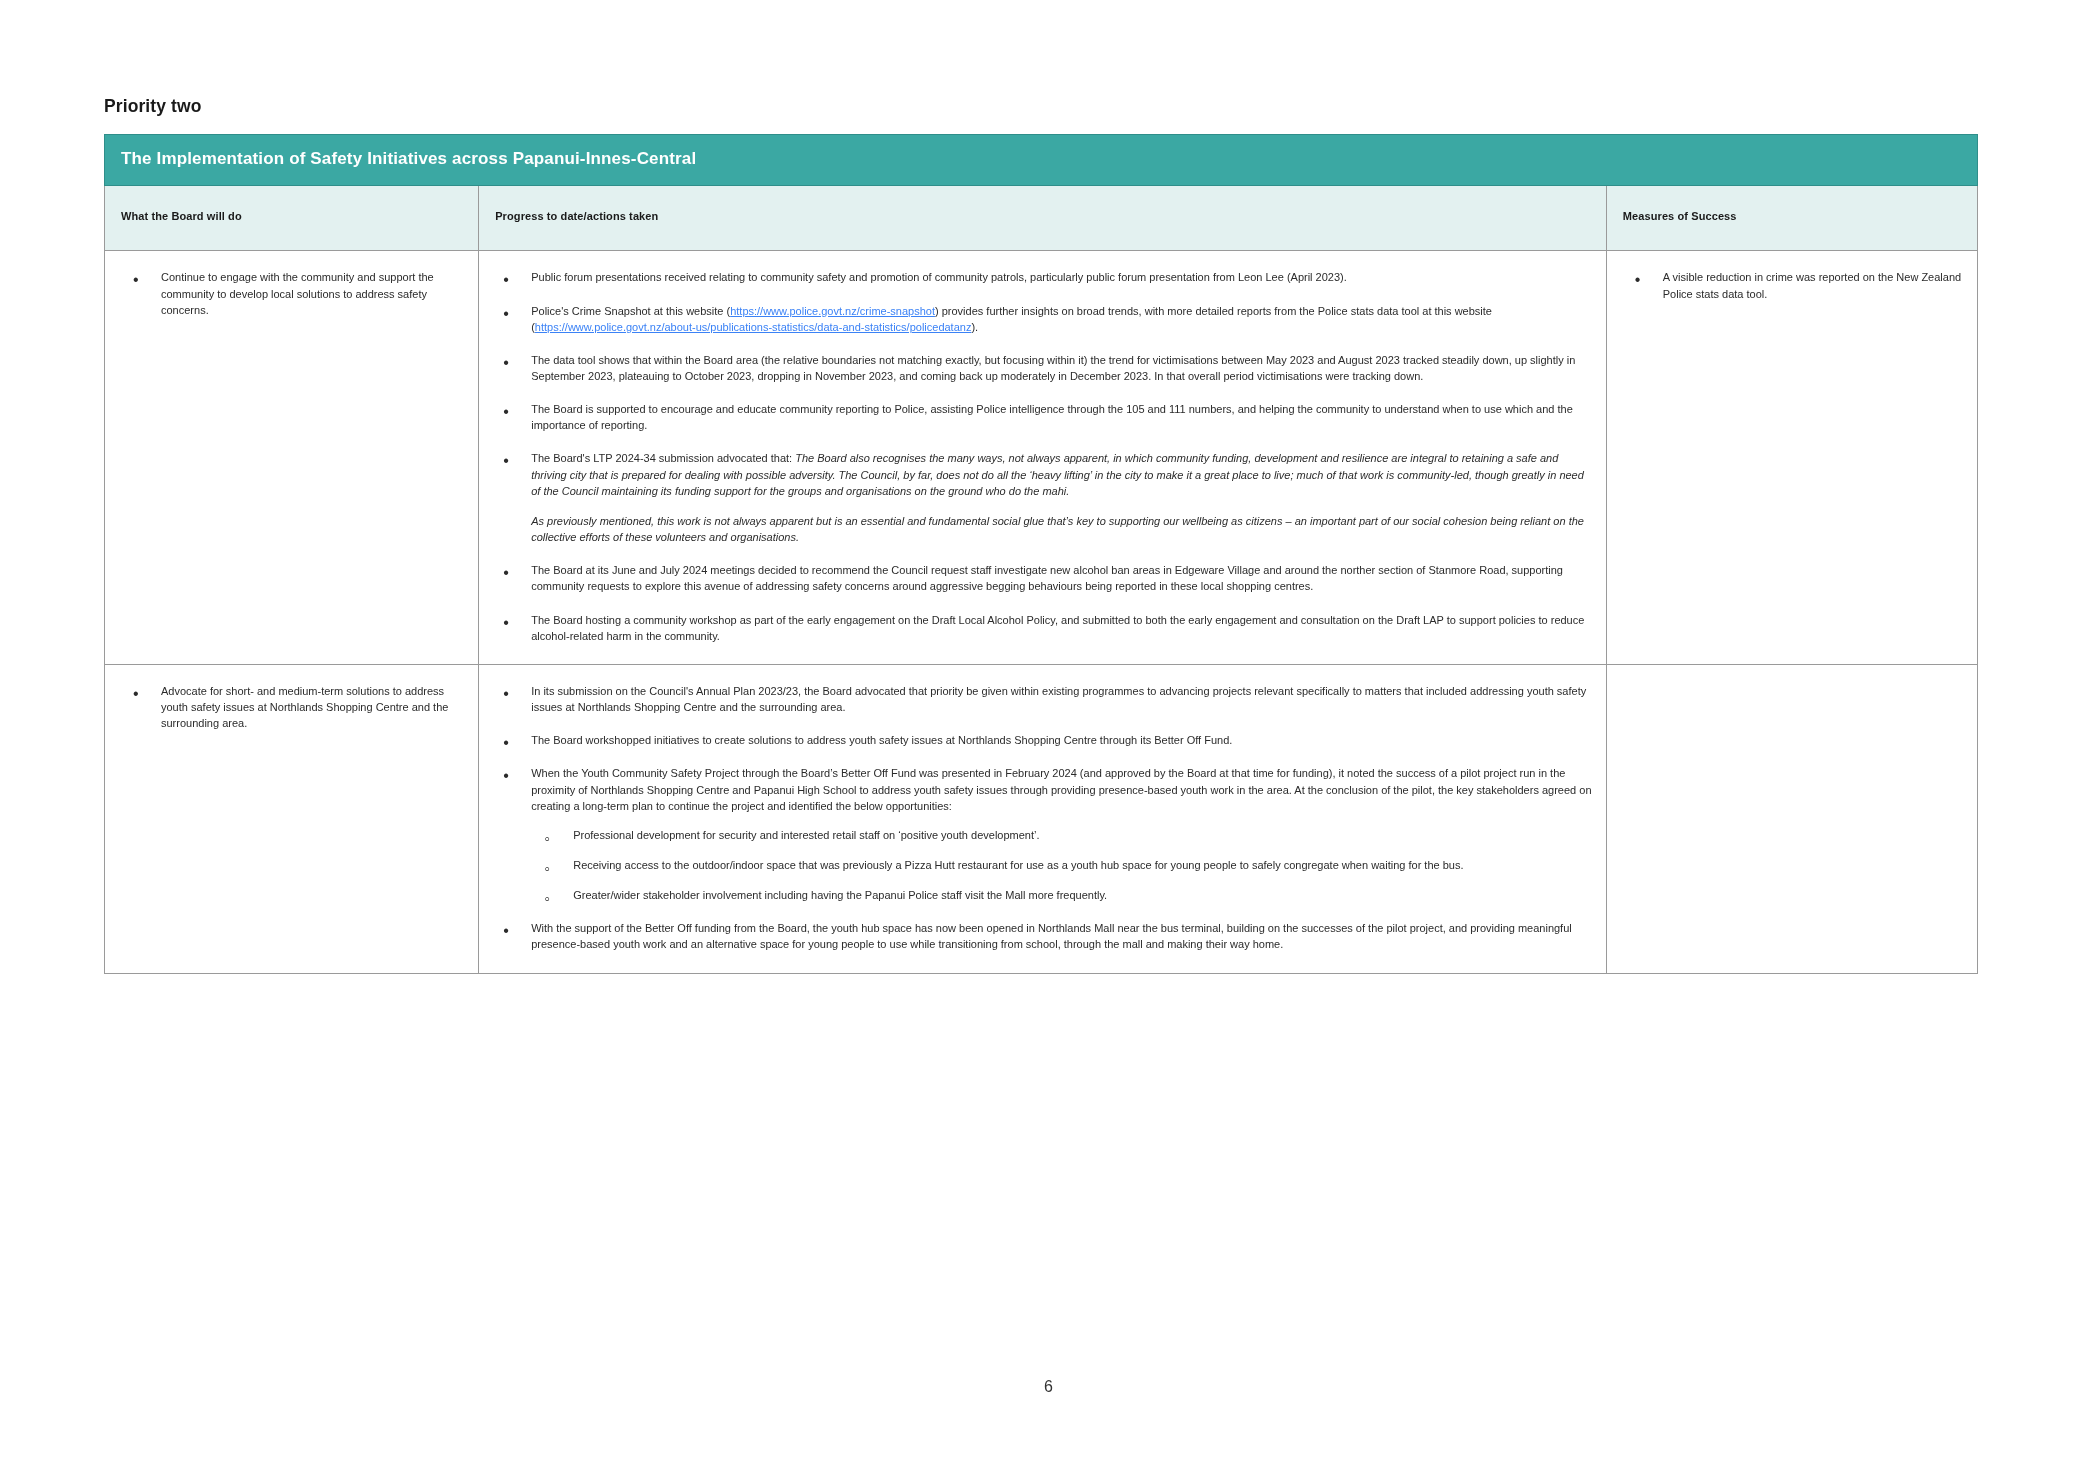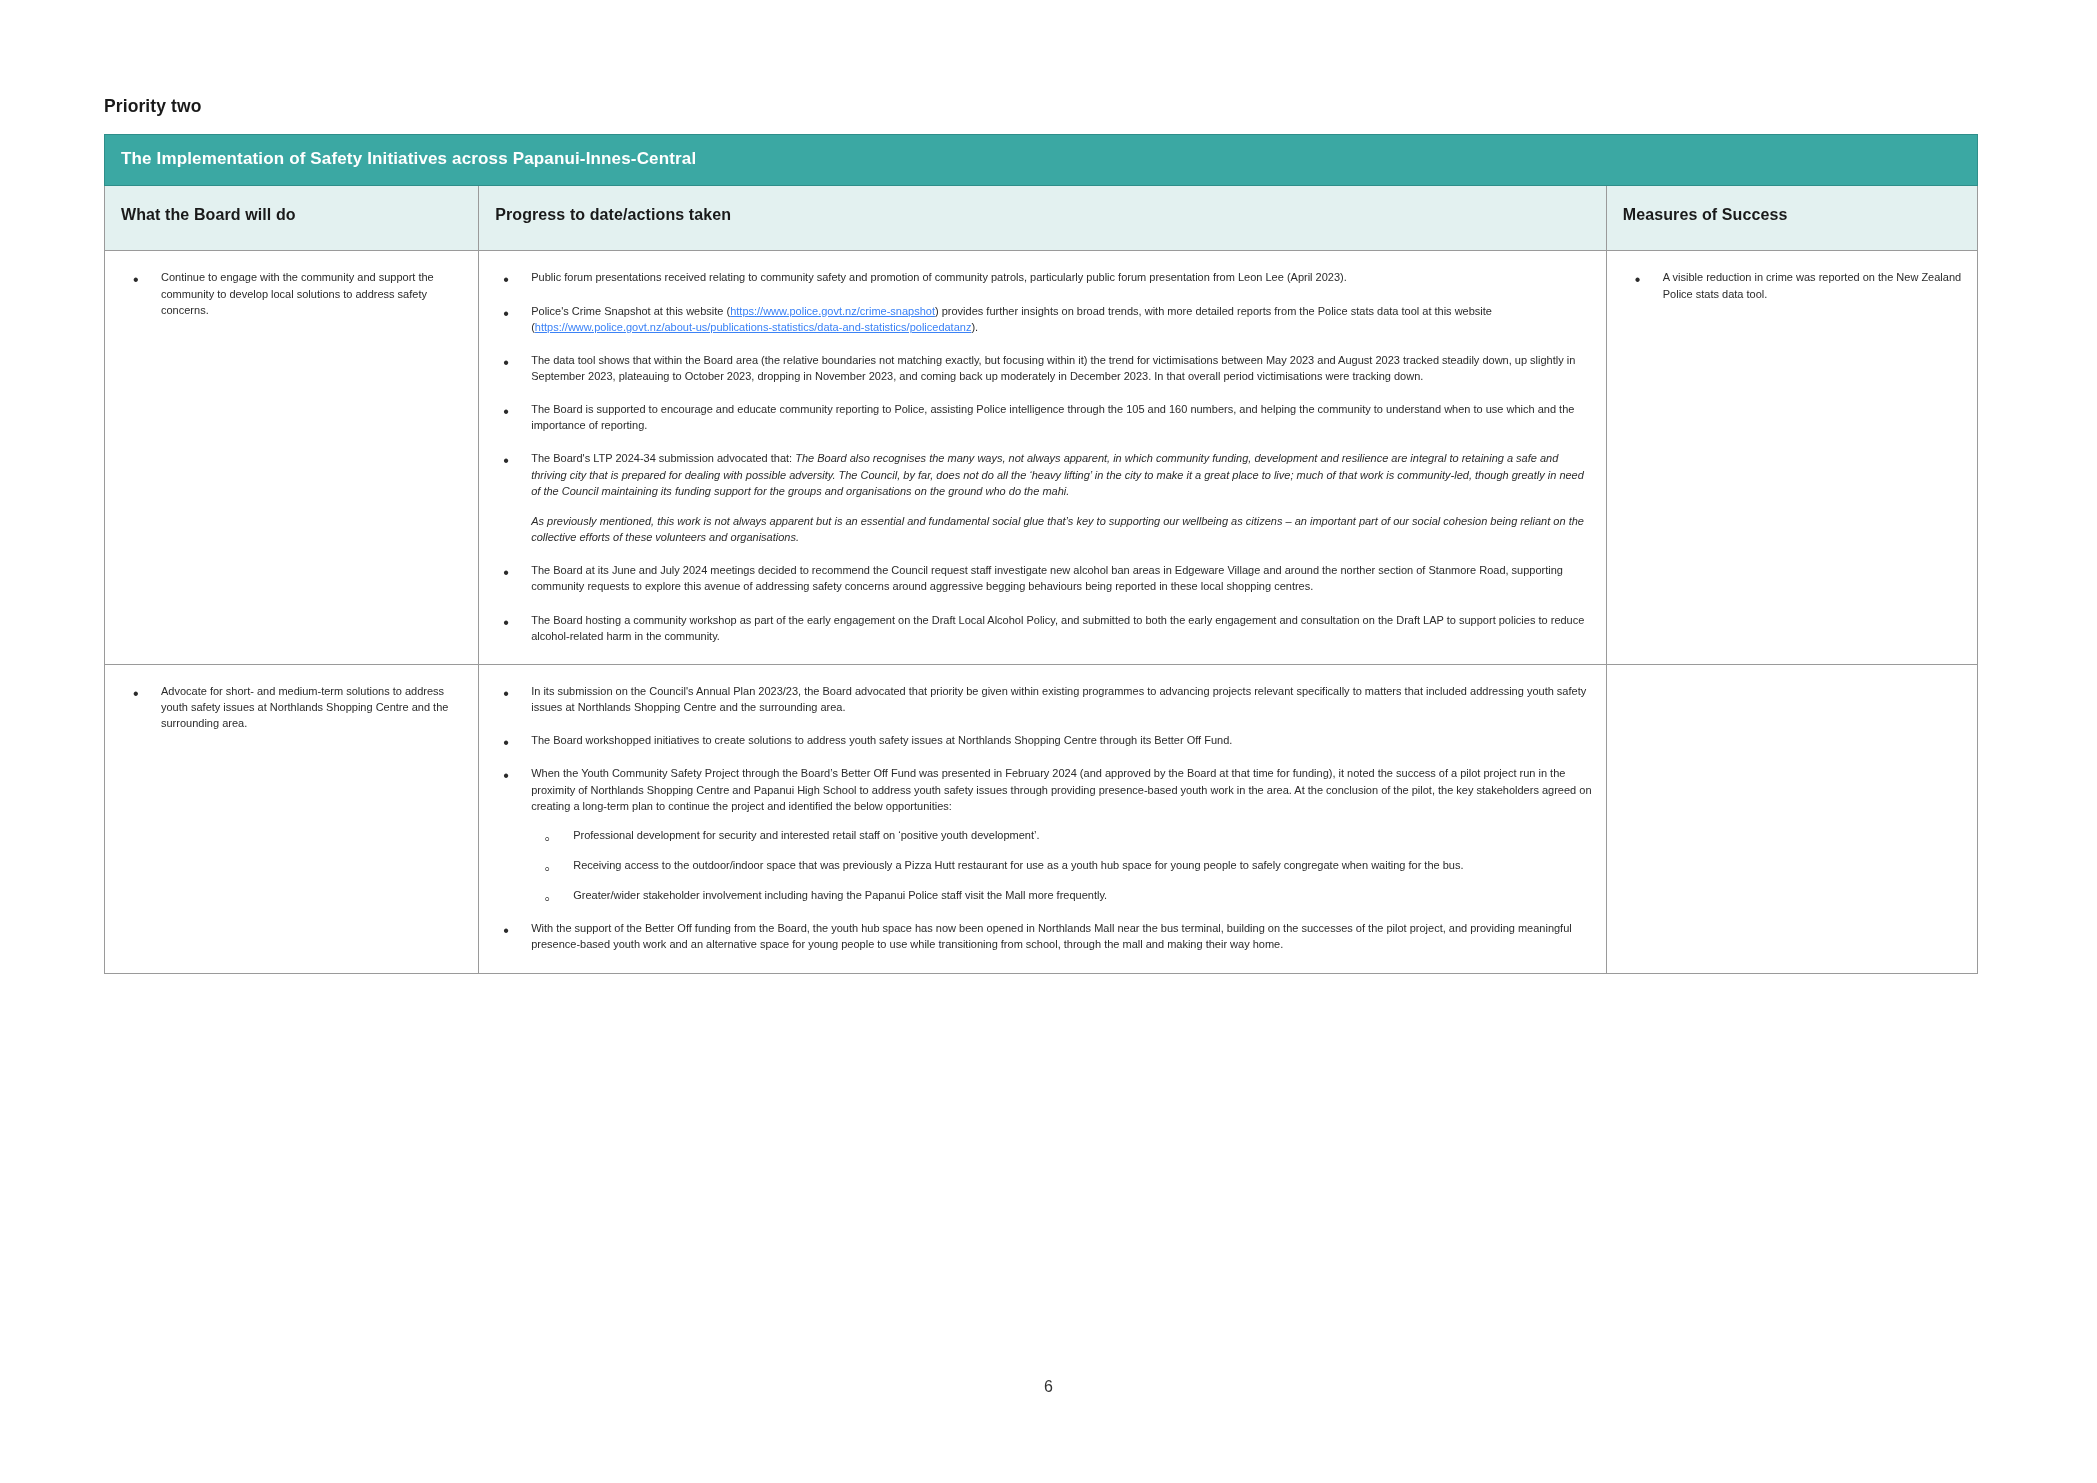--- a/index.html
+++ b/index.html
@@ -56,21 +56,21 @@
     font-size: 17px;
     letter-spacing: 0.15px;
     line-height: 1.2;
   }
   .head-cell {
     background: #e3f1f0;
     padding: 20px 16px 26px 16px !important;
   }
   .head-text {
     font-weight: bold;
-    font-size: 16px;
+    font-size: 11px;
     color: #1a1a1a;
     letter-spacing: 0.1px;
   }
   .body-cell {
     background: #ffffff;
     padding: 18px 14px 20px 14px !important;
     font-size: 11px;
     line-height: 1.47;
     color: #2b2b2b;
   }
@@ -178,21 +178,21 @@
           </ul>
         </td>
 
         <td class="body-cell col-b">
           <ul class="b1">
             <li>Public forum presentations received relating to community safety and promotion of community patrols, particularly public forum presentation from Leon Lee (April 2023).</li>
 
             <li><span>Police's Crime Snapshot at this website (</span><a class="lnk" href="#">https://www.police.govt.nz/crime-snapshot</a><span>) provides further insights on broad trends, with more detailed reports from the Police stats data tool at this website (</span><a class="lnk" href="#">https://www.police.govt.nz/about-us/publications-statistics/data-and-statistics/policedatanz</a><span>).</span></li>
 
             <li>The data tool shows that within the Board area (the relative boundaries not matching exactly, but focusing within it) the trend for victimisations between May 2023 and August 2023 tracked steadily down, up slightly in September 2023, plateauing to October 2023, dropping in November 2023, and coming back up moderately in December 2023. In that overall period victimisations were tracking down.</li>
-            <li>The Board is supported to encourage and educate community reporting to Police, assisting Police intelligence through the 105 and 160 numbers, and helping the community to understand when to use which and the importance of reporting.</li>
+            <li>The Board is supported to encourage and educate community reporting to Police, assisting Police intelligence through the 105 and 111 numbers, and helping the community to understand when to use which and the importance of reporting.</li>
 
             <li><span>The Board's LTP 2024-34 submission advocated that: </span><span class="ital">The Board also recognises the many ways, not always apparent, in which community funding, development and resilience are integral to retaining a safe and thriving city that is prepared for dealing with possible adversity. The Council, by far, does not do all the ‘heavy lifting’ in the city to make it a great place to live; much of that work is community-led, though greatly in need of the Council maintaining its funding support for the groups and organisations on the ground who do the mahi.</span><span class="ital para-gap">As previously mentioned, this work is not always apparent but is an essential and fundamental social glue that’s key to supporting our wellbeing as citizens – an important part of our social cohesion being reliant on the collective efforts of these volunteers and organisations.</span></li>
 
             <li>The Board at its June and July 2024 meetings decided to recommend the Council request staff investigate new alcohol ban areas in Edgeware Village and around the norther section of Stanmore Road, supporting community requests to explore this avenue of addressing safety concerns around aggressive begging behaviours being reported in these local shopping centres.</li>
             <li>The Board hosting a community workshop as part of the early engagement on the Draft Local Alcohol Policy, and submitted to both the early engagement and consultation on the Draft LAP to support policies to reduce alcohol-related harm in the community.</li>
           </ul>
         </td>
 
         <td class="body-cell col-c">
           <ul class="b1">

